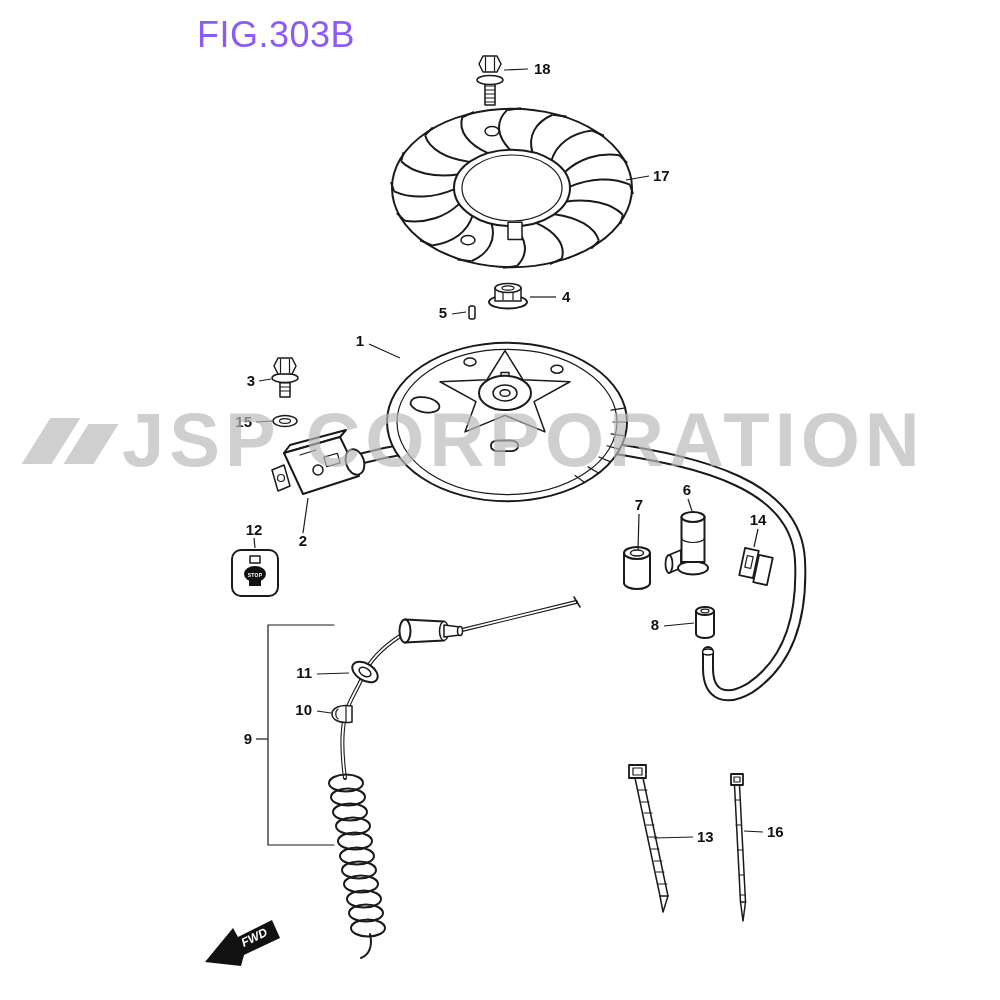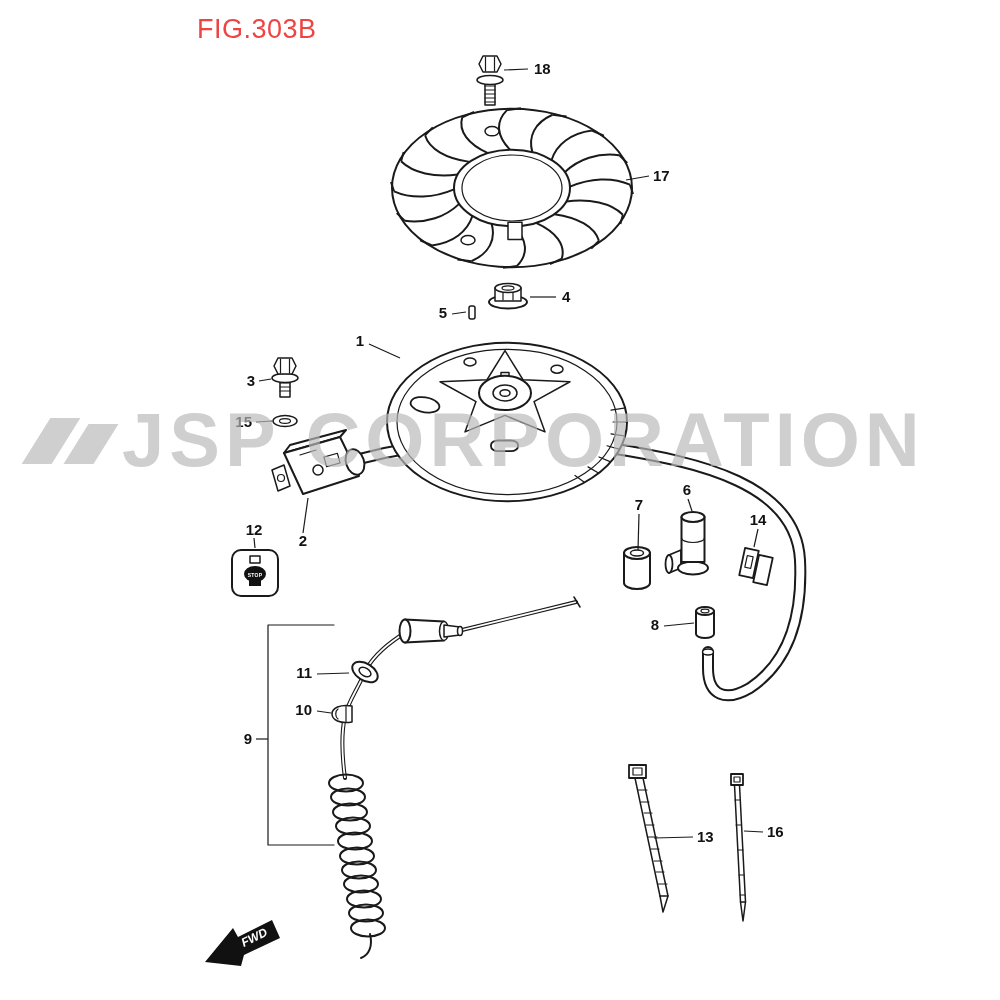--- a/index.html
+++ b/index.html
@@ -1,19 +1,19 @@
 <!DOCTYPE html>
 <html><head>
 <meta charset="utf-8">
 <style>
   html,body{margin:0;padding:0;background:#fff}
   .page{position:relative;width:1000px;height:1000px;background:#fff;overflow:hidden;
         font-family:"Liberation Sans",sans-serif}
-  .fig-title{position:absolute;left:197px;top:14px;font-size:27px;font-weight:500;
-        color:#ef4444;letter-spacing:.5px}
+  .fig-title{position:absolute;left:197px;top:14px;font-size:36px;font-weight:500;
+        color:#8b5cf6;letter-spacing:.5px}
   .artsvg{position:absolute;left:0;top:0}
 
   
   .s2 {stroke:#1a1a1a;stroke-width:2;fill:none;stroke-linecap:round;stroke-linejoin:round}
   .s18{stroke:#1a1a1a;stroke-width:1.8;fill:none;stroke-linecap:round;stroke-linejoin:round}
   .s15{stroke:#1a1a1a;stroke-width:1.5;fill:none;stroke-linecap:round;stroke-linejoin:round}
   .s12{stroke:#1a1a1a;stroke-width:1.2;fill:none;stroke-linecap:round;stroke-linejoin:round}
   .w  {fill:#fff}
   .blk{fill:#111;stroke:none}
   .ld {stroke:#1a1a1a;stroke-width:1.2}

